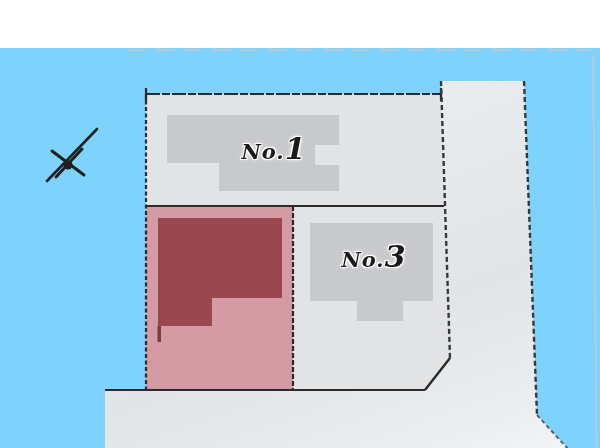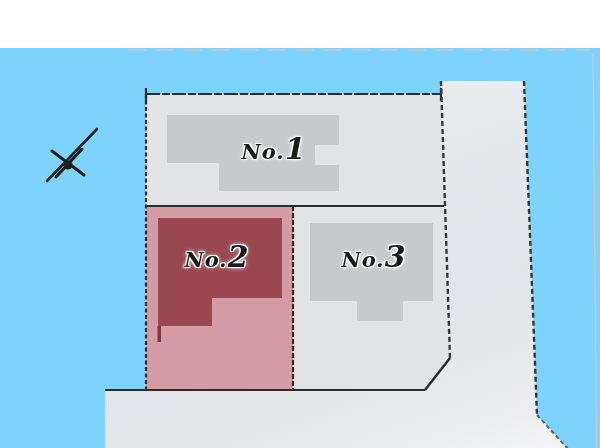--- a/index.html
+++ b/index.html
@@ -91,20 +91,17 @@
       <line x1="47" y1="133" x2="97" y2="81" stroke-width="2.6" stroke-linecap="round" stroke="#1f1f1f"></line>
       <line x1="52" y1="103" x2="84" y2="127" stroke-width="3" stroke-linecap="round" stroke="#1f1f1f"></line>
       <line x1="56" y1="129" x2="82" y2="101" stroke-width="3" stroke-linecap="round" stroke="#1f1f1f"></line>
       <circle cx="68" cy="117" r="4.5" fill="#1f1f1f"></circle>
     </g>
   </svg>
 
   <div class="lot-label label-1">
     <span class="no-prefix">No.</span><span class="no-number">1</span>
   </div>
-  <div class="lot-label label-2">
-    <span class="no-prefix">No.</span><span class="no-number">2</span>
-  </div>
   <div class="lot-label label-3">
     <span class="no-prefix">No.</span><span class="no-number">3</span>
   </div>
 
 </div>
 
 </body></html>

